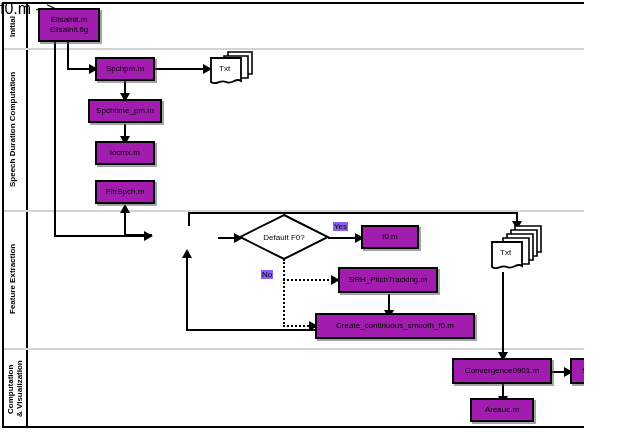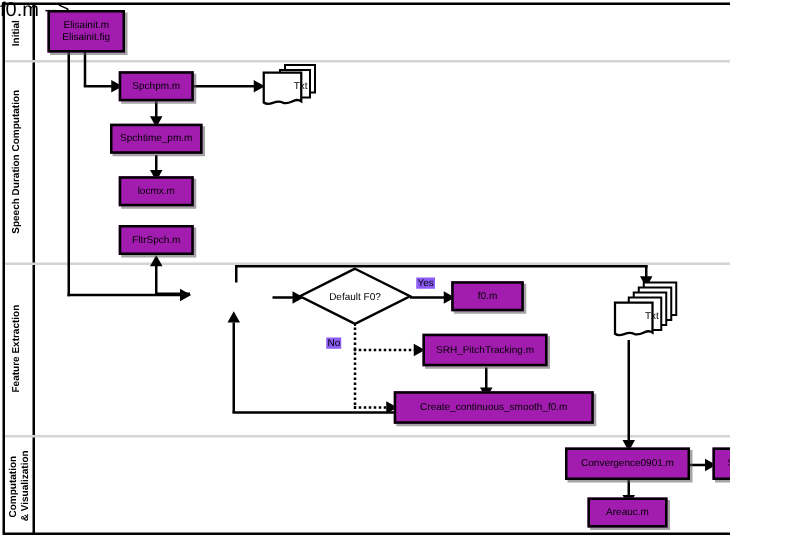--- a/index.html
+++ b/index.html
@@ -45,21 +45,21 @@
   .diamond-label{
     position:absolute;left:0;top:0;width:100%;height:100%;
     display:flex;align-items:center;justify-content:center;
     font-size:8px;color:#000;
   }
 
   .docstack{position:absolute;}
   .docstack svg{display:block;}
   .doc-label{
     position:absolute;
-    font-size:8px;color:#000;margin-left:16px;
+    font-size:8px;color:#000;
   }
 
   .edge{position:absolute;background:#000;}
   .edge-h{height:2px;}
   .edge-v{width:2px;}
 
   .dot-h{position:absolute;height:0;border-top:2px dotted #000;}
   .dot-v{position:absolute;width:0;border-left:2px dotted #000;}
 
   .arrow{position:absolute;width:0;height:0;}

